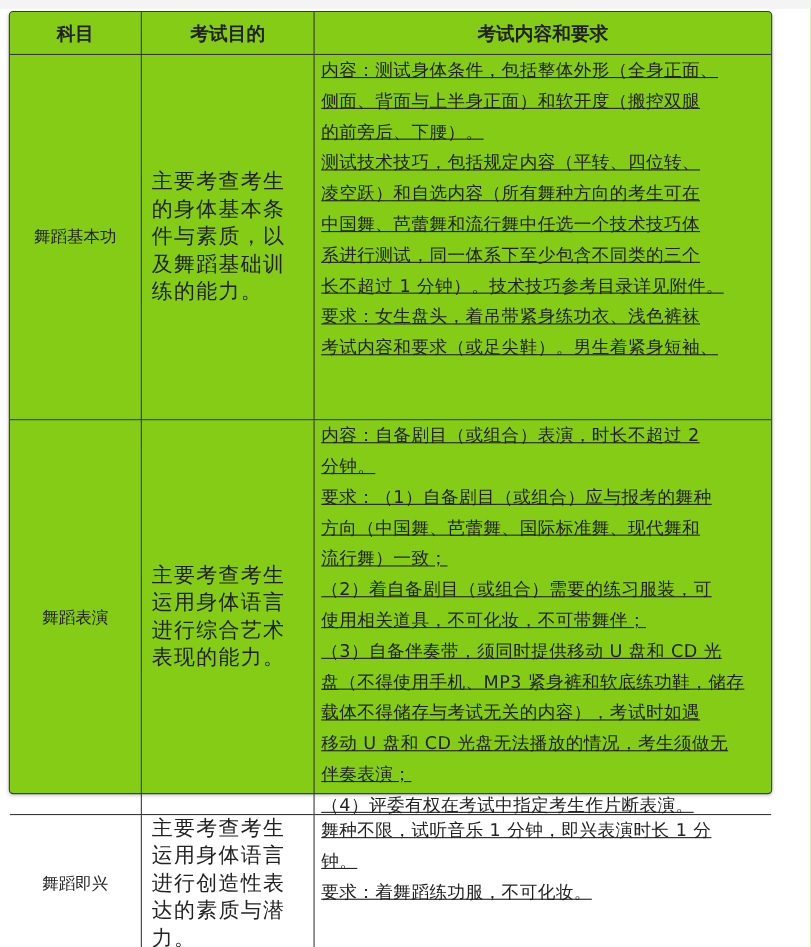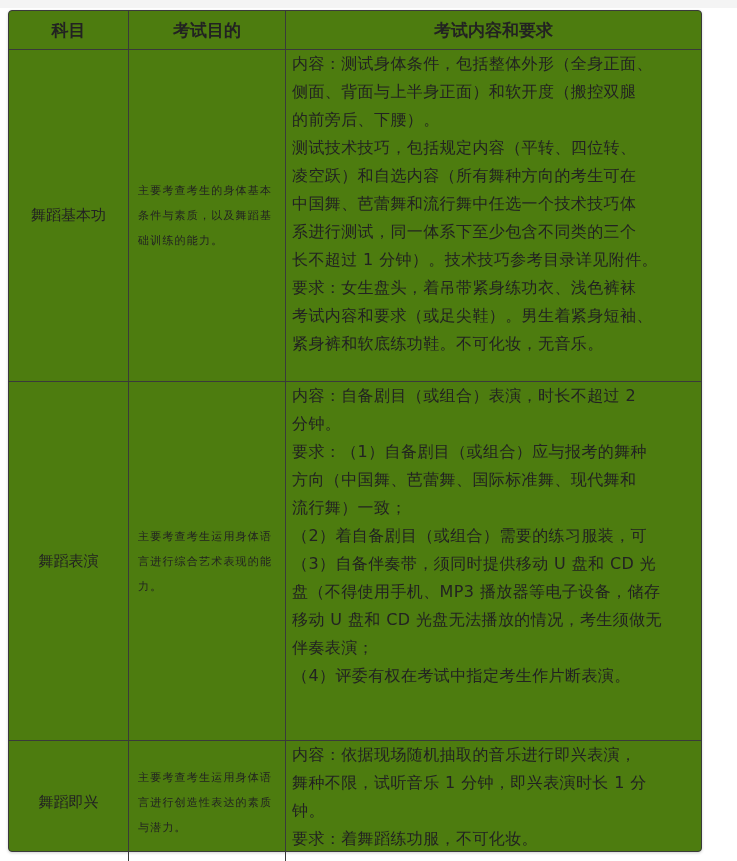--- a/index.html
+++ b/index.html
@@ -2,45 +2,45 @@
 <html><head>
 <meta charset="utf-8">
 <style>
   html, body { margin: 0; padding: 0; }
   body {
     width: 737px; height: 861px; background: #ffffff; position: relative; overflow: hidden;
     font-family: "DejaVu Sans", "Liberation Sans", sans-serif; color: #1a1a1a;
   }
   .topfade { position: absolute; left: 0; top: 0; width: 737px; height: 8px; background: #f4f4f4; }
   .table {
-    position: absolute; left: 8px; top: 10px; width: 694px; height: 842px;
+    position: absolute; left: 8px; top: 10px; width: 694px; height: 712px;
     border: 1.5px solid #3a3a3a; border-radius: 4px; box-sizing: border-box;
     box-shadow: 0 1px 3px rgba(0,0,0,0.18);
     display: grid;
     grid-template-columns: 120px 157px 1fr;
     grid-template-rows: 39px 332px 359px 1fr;
-    background: #4d7c0f;
+    background: #84cc16;
   }
   .cell { border-right: 1px solid #3a3a3a; border-bottom: 1px solid #3a3a3a; box-sizing: border-box; }
   .cell.last-col { border-right: none; }
   .cell.last-row { border-bottom: none; }
   .hdr {
     display: flex; align-items: center; justify-content: center;
     font-family: "DejaVu Serif", "Liberation Serif", serif; font-weight: bold; font-size: 17px; color: #222;
   }
   .subject {
     display: flex; align-items: center; justify-content: center;
     font-size: 15px; color: #222; font-family: Liberation Serif, serif;
   }
   .purpose {
     display: flex; align-items: center;
-    padding: 0 8px 0 9px; font-size: 11px; line-height: 25px; letter-spacing: 1.2px; color: #222;
+    padding: 0 8px 0 9px; font-size: 19px; line-height: 25px; letter-spacing: 1.2px; color: #222;
   }
   .content {
-    padding: 0 6px 11px 6px; font-size: 16px; line-height: 28px; color: #222;
+    padding: 0 6px 11px 6px; font-size: 16px; line-height: 28px; color: #222; text-decoration: underline;
   }
   .content .line { white-space: nowrap; display: block; letter-spacing: 0.4px; }
 </style>
 </head>
 <body>
 
 <div class="topfade"></div>
 
 <div class="table">
 
@@ -56,44 +56,44 @@
     <span class="line">内容：测试身体条件，包括整体外形（全身正面、</span>
     <span class="line">侧面、背面与上半身正面）和软开度（搬控双腿</span>
     <span class="line">的前旁后、下腰）。</span>
     <span class="line">测试技术技巧，包括规定内容（平转、四位转、</span>
     <span class="line">凌空跃）和自选内容（所有舞种方向的考生可在</span>
     <span class="line">中国舞、芭蕾舞和流行舞中任选一个技术技巧体</span>
     <span class="line">系进行测试，同一体系下至少包含不同类的三个</span>
     <span class="line">长不超过 1 分钟）。技术技巧参考目录详见附件。</span>
     <span class="line">要求：女生盘头，着吊带紧身练功衣、浅色裤袜</span>
     <span class="line">考试内容和要求（或足尖鞋）。男生着紧身短袖、</span>
-    <span class="line">紧身裤和软底练功鞋。不可化妆，无音乐。</span>
   </div>
 
   <div class="cell subject">舞蹈表演</div>
   <div class="cell purpose">
       <span>主要考查考生运用身体语言进行综合艺术表现的能力。</span>
     </div>
   <div class="cell content last-col">
     <span class="line">内容：自备剧目（或组合）表演，时长不超过 2</span>
     <span class="line">分钟。</span>
     <span class="line">要求：（1）自备剧目（或组合）应与报考的舞种</span>
     <span class="line">方向（中国舞、芭蕾舞、国际标准舞、现代舞和</span>
     <span class="line">流行舞）一致；</span>
     <span class="line">（2）着自备剧目（或组合）需要的练习服装，可</span>
+    <span class="line">使用相关道具，不可化妆，不可带舞伴；</span>
     <span class="line">（3）自备伴奏带，须同时提供移动 U 盘和 CD 光</span>
-    <span class="line">盘（不得使用手机、MP3 播放器等电子设备，储存</span>
+    <span class="line">盘（不得使用手机、MP3 紧身裤和软底练功鞋，储存</span>
+    <span class="line">载体不得储存与考试无关的内容），考试时如遇</span>
     <span class="line">移动 U 盘和 CD 光盘无法播放的情况，考生须做无</span>
     <span class="line">伴奏表演；</span>
     <span class="line">（4）评委有权在考试中指定考生作片断表演。</span>
   </div>
 
   <div class="cell subject last-row">舞蹈即兴</div>
   <div class="cell purpose last-row">
       <span>主要考查考生运用身体语言进行创造性表达的素质与潜力。</span>
     </div>
   <div class="cell content last-col last-row">
-    <span class="line">内容：依据现场随机抽取的音乐进行即兴表演，</span>
     <span class="line">舞种不限，试听音乐 1 分钟，即兴表演时长 1 分</span>
     <span class="line">钟。</span>
     <span class="line">要求：着舞蹈练功服，不可化妆。</span>
   </div>
 </div>
 
 </body></html>

